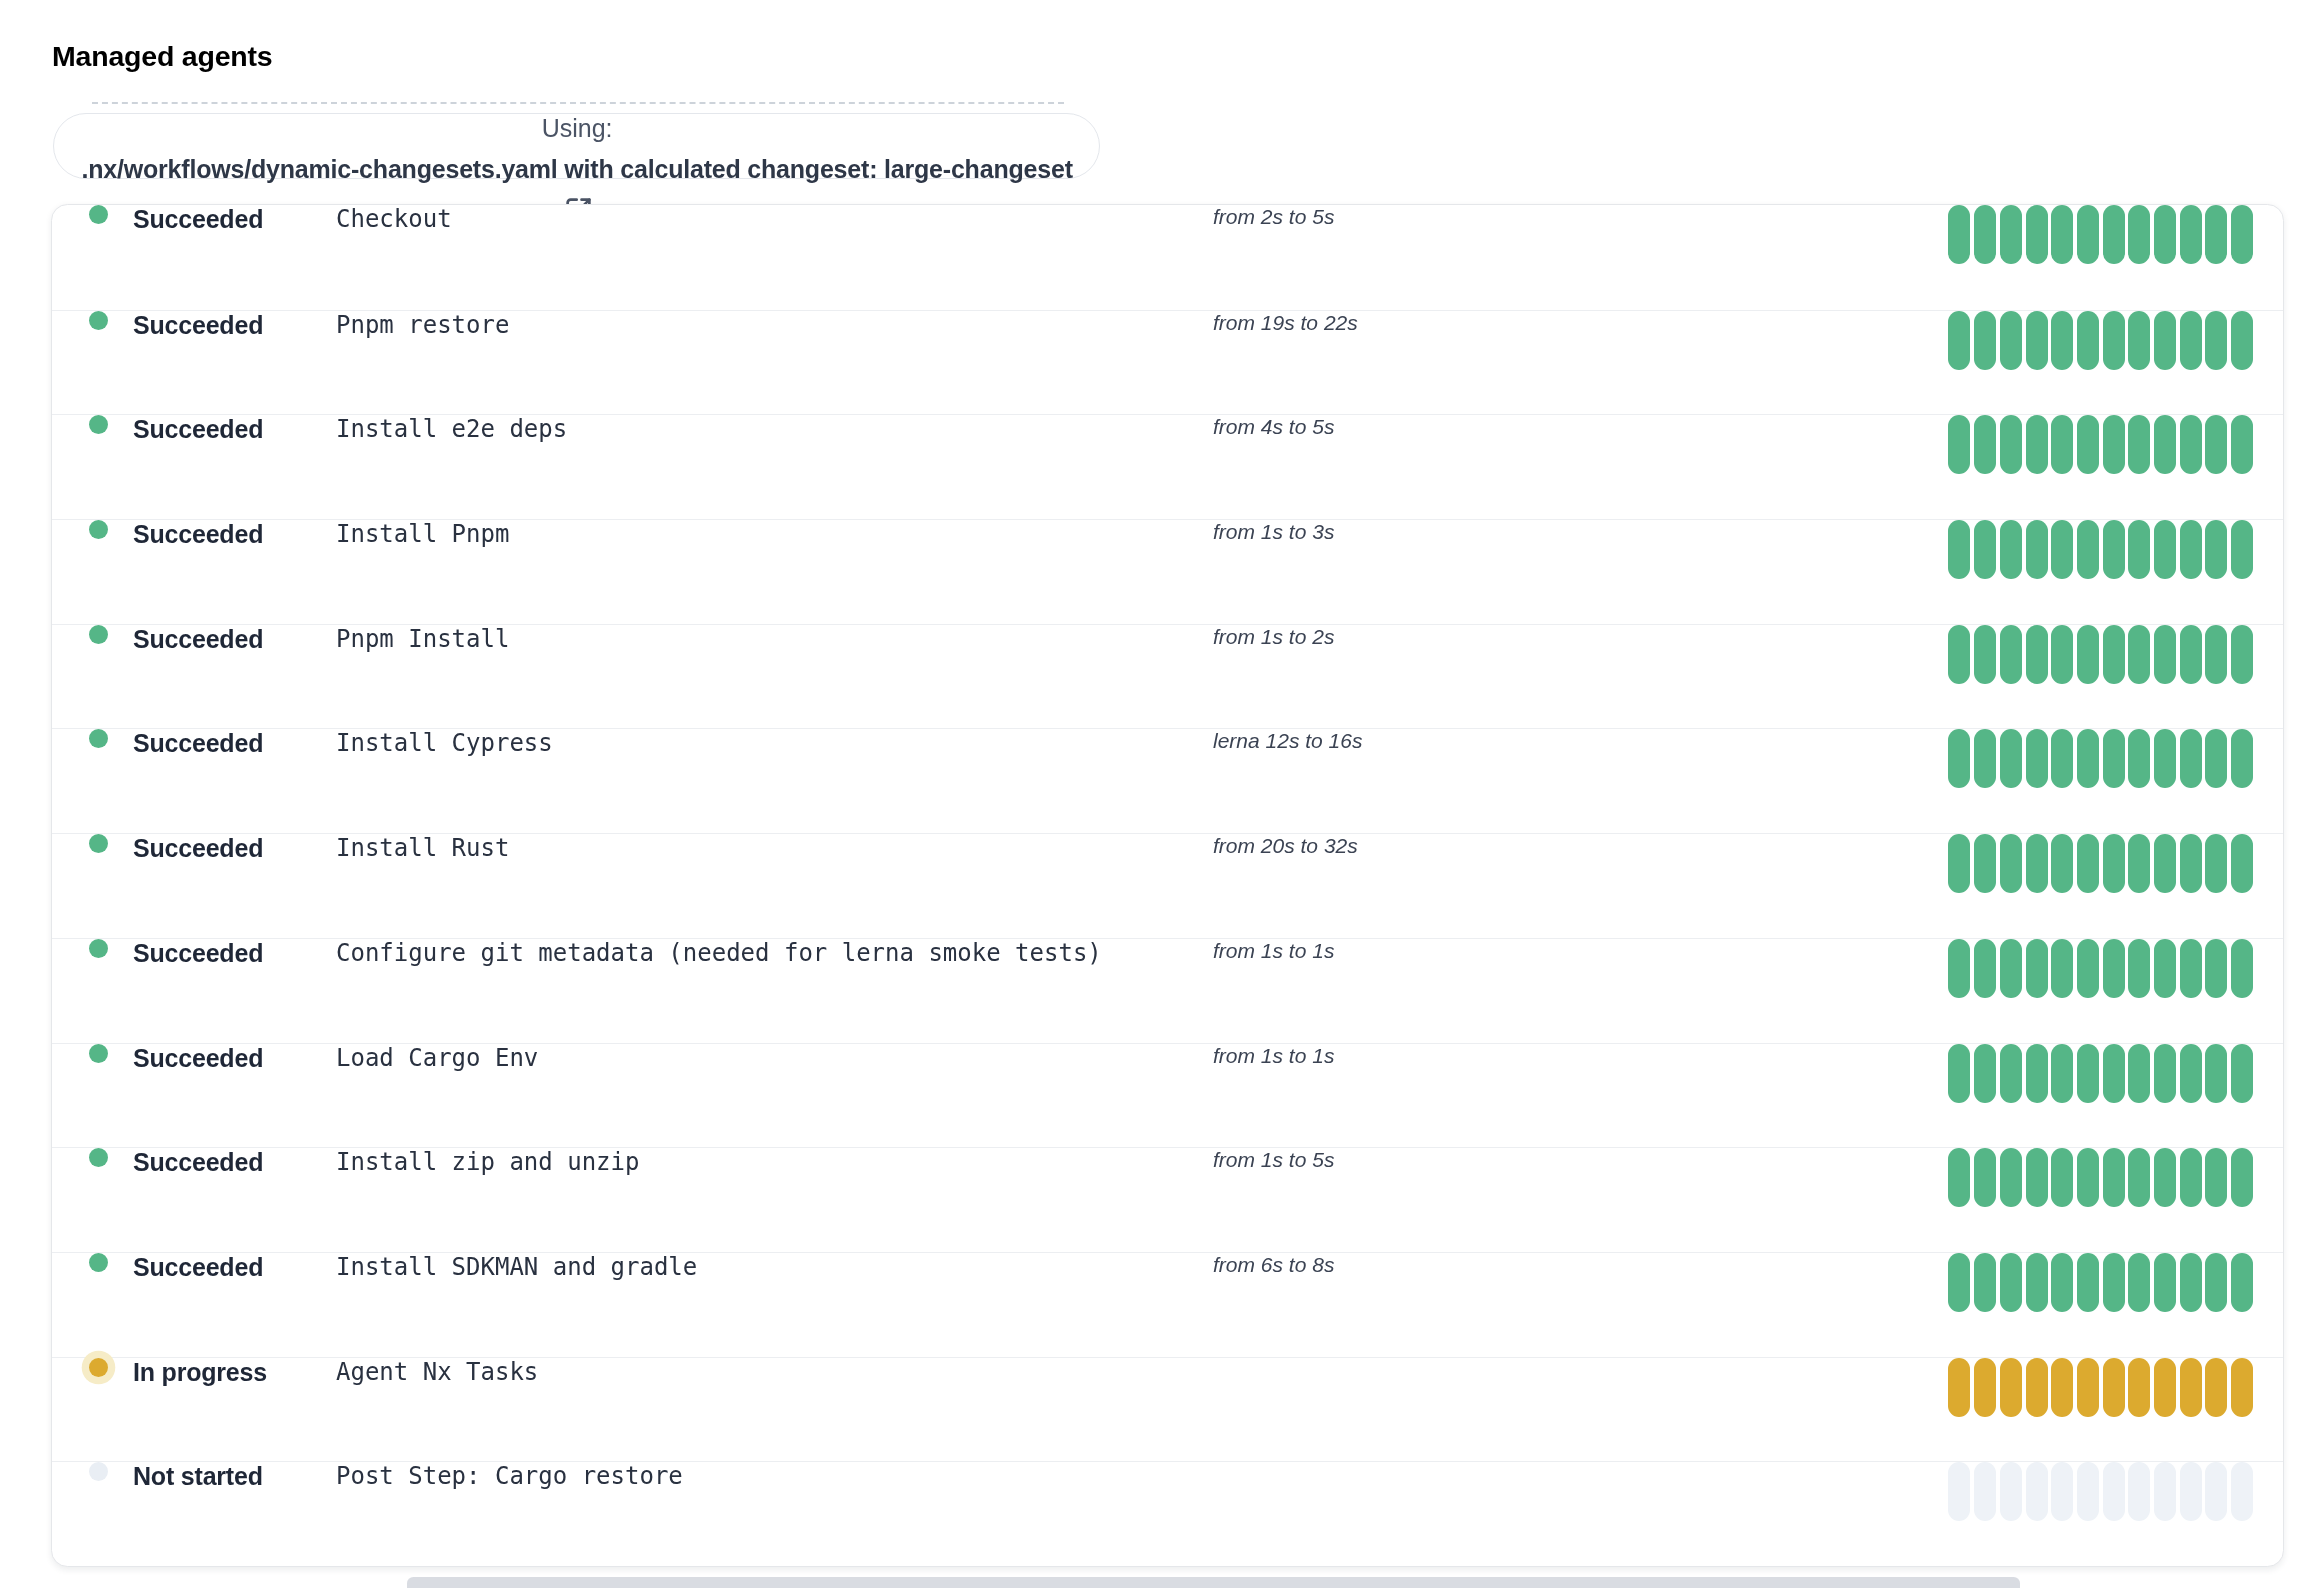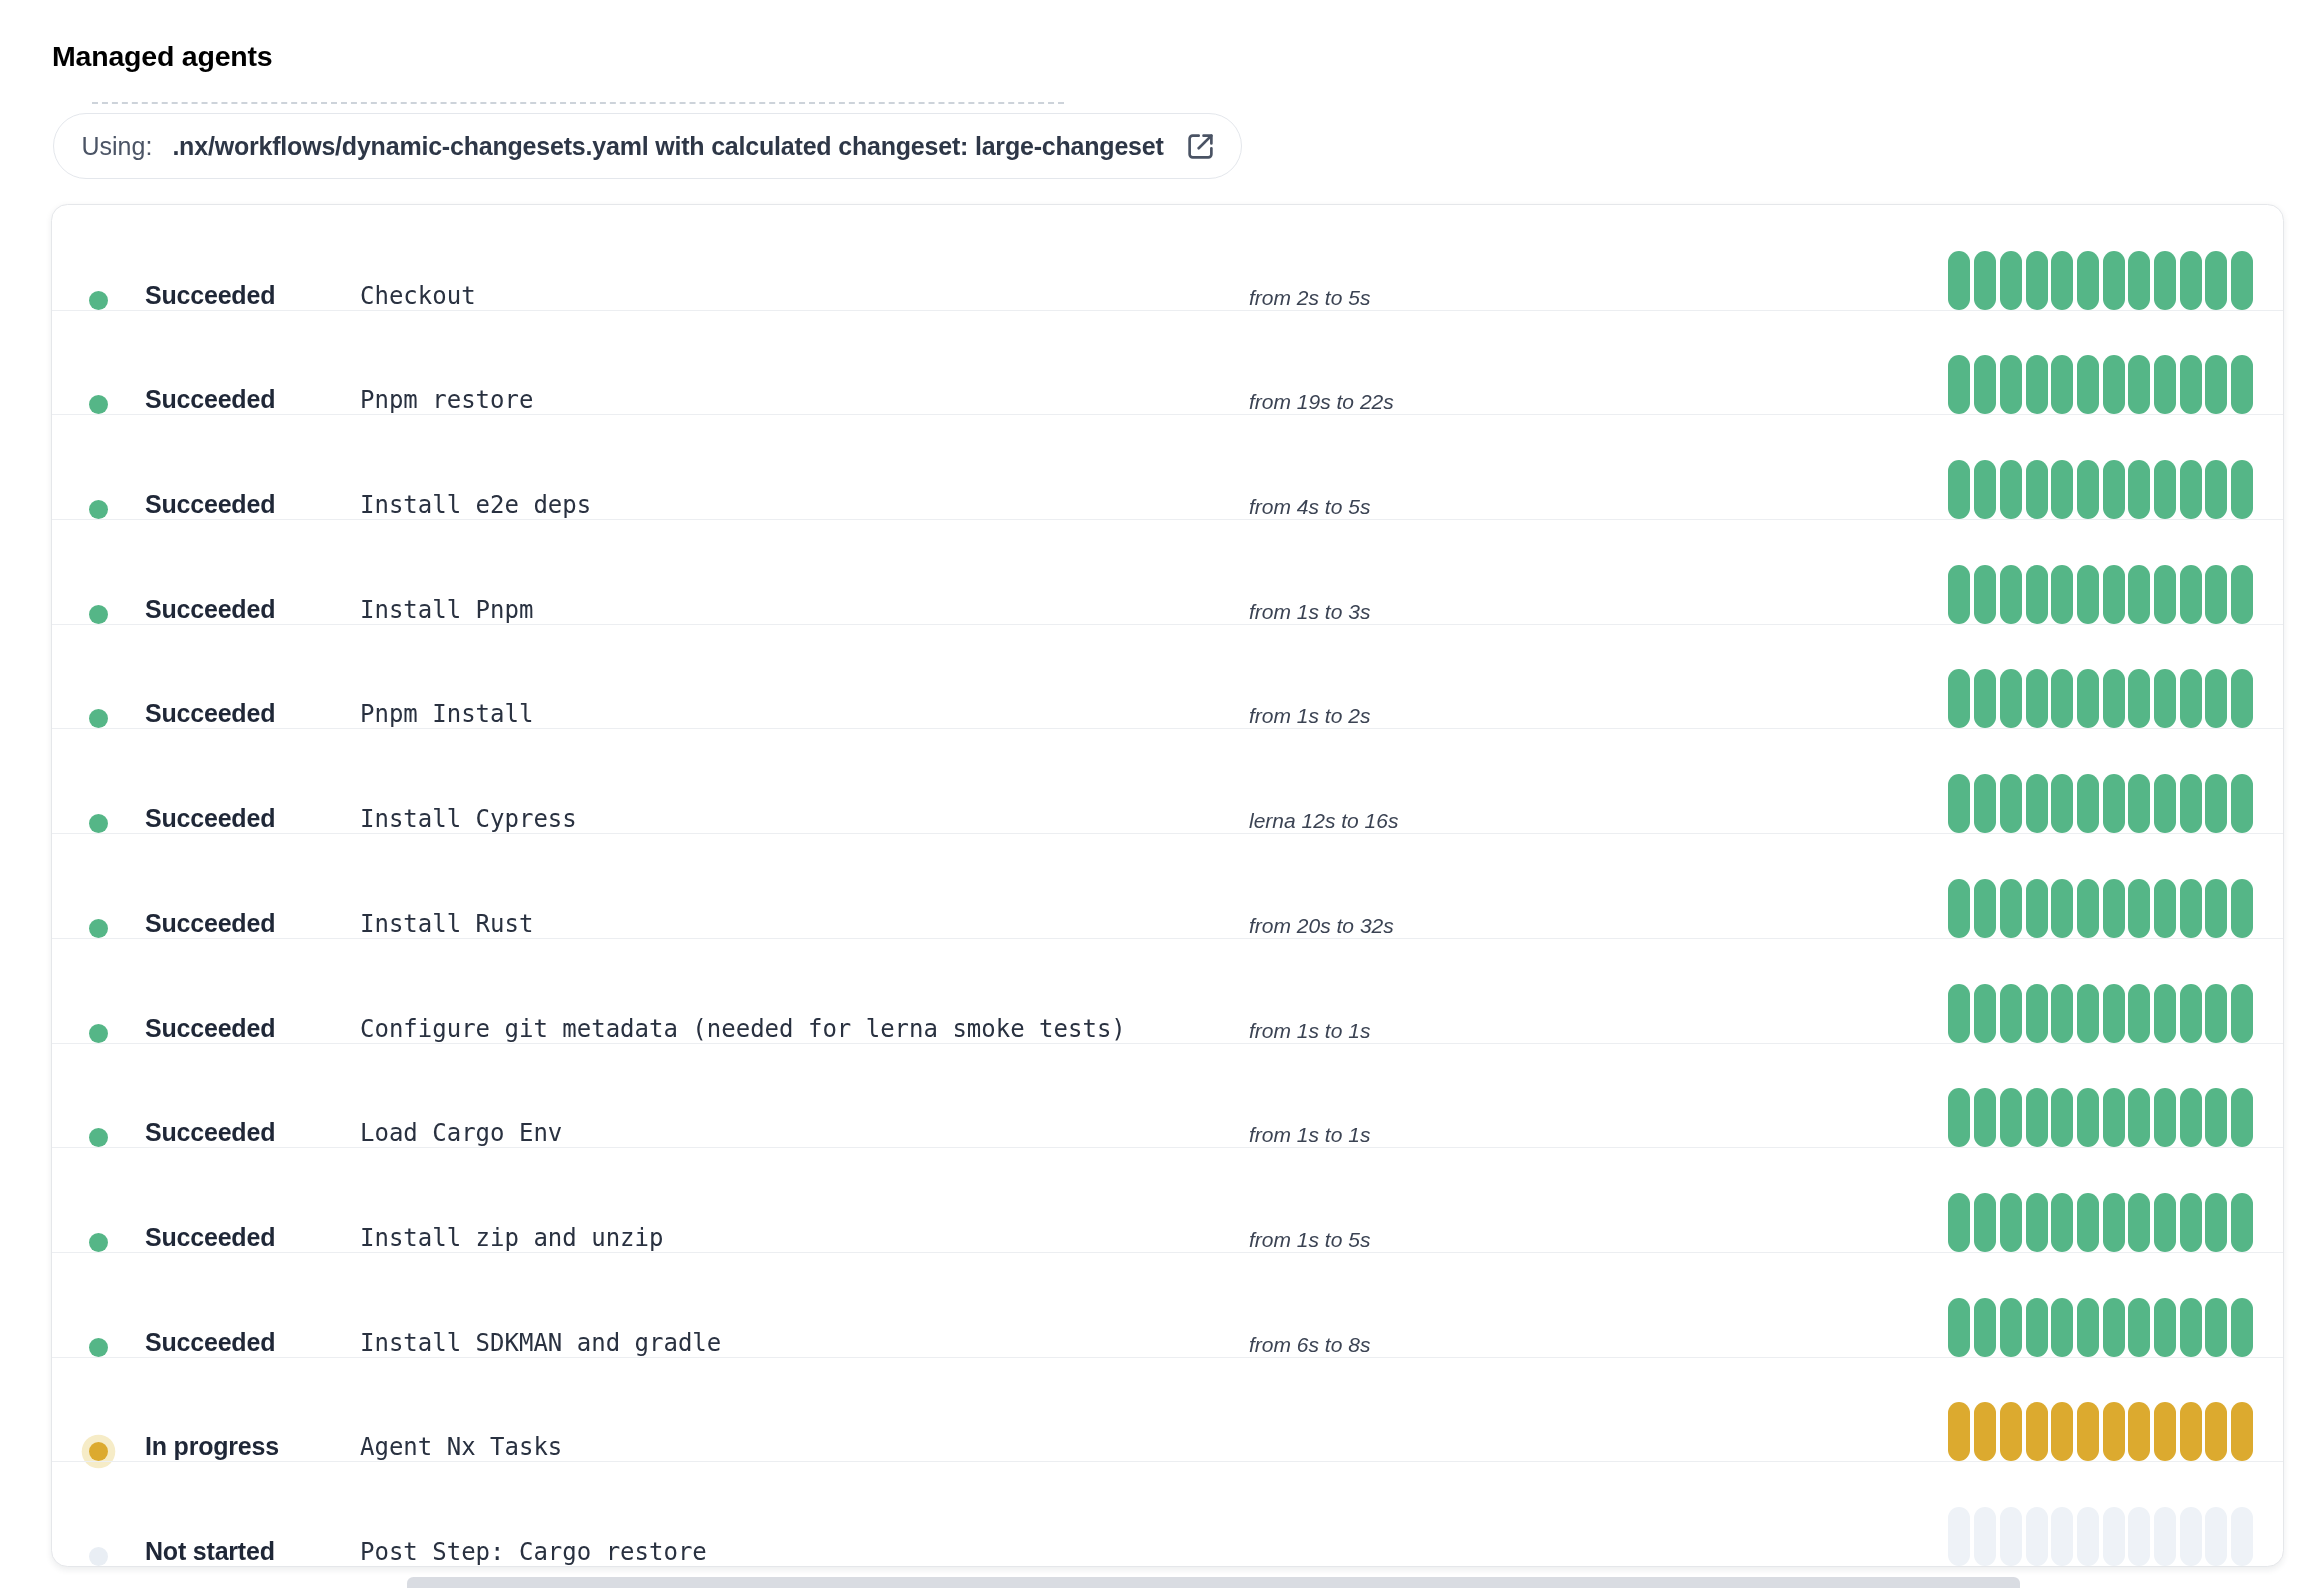--- a/index.html
+++ b/index.html
@@ -39,28 +39,29 @@
   }
 
   
   .banner {
     position: absolute;
     left: 53px;
     top: 113px;
     height: 66px;
     display: inline-flex;
     align-items: center;
-    gap: 20px;
+    gap: 12px;
     padding: 0 26px 0 27.5px;
     background: #ffffff;
     border: 1.8px solid #e4e7ec;
     border-radius: 33px;
     font-size: 25px;
     white-space: nowrap;
     cursor: pointer;
+    flex-direction: column;
   }
   .banner .prefix { color: #4b5465; font-weight: 400; }
   .banner .detail { color: #2e3747; font-weight: 700; letter-spacing: -0.2px; }
   .banner svg { width: 29px; height: 29px; flex: none; margin-left: 2.8px; }
 
   
   .card {
     position: absolute;
     left: 51px;
     top: 204px;
@@ -69,25 +70,24 @@
     background: #ffffff;
     border: 1.8px solid #e5e7ea;
     border-radius: 16.5px;
     box-shadow: 0 2.8px 6.4px rgba(23, 32, 52, 0.08);
     display: grid;
     grid-template-rows: repeat(13, 1fr);
     overflow: hidden;
   }
   .row {
     display: flex;
-    align-items: flex-end;
+    align-items: flex-start;
     padding: 0 30px 0 37px;
     border-top: 1.8px solid #eceef1;
     min-height: 0;
-    gap: 12px;
   }
   .row:first-child { border-top: none; }
 
   .dot {
     width: 19px;
     height: 19px;
     border-radius: 50%;
     flex: none;
   }
   .status {

